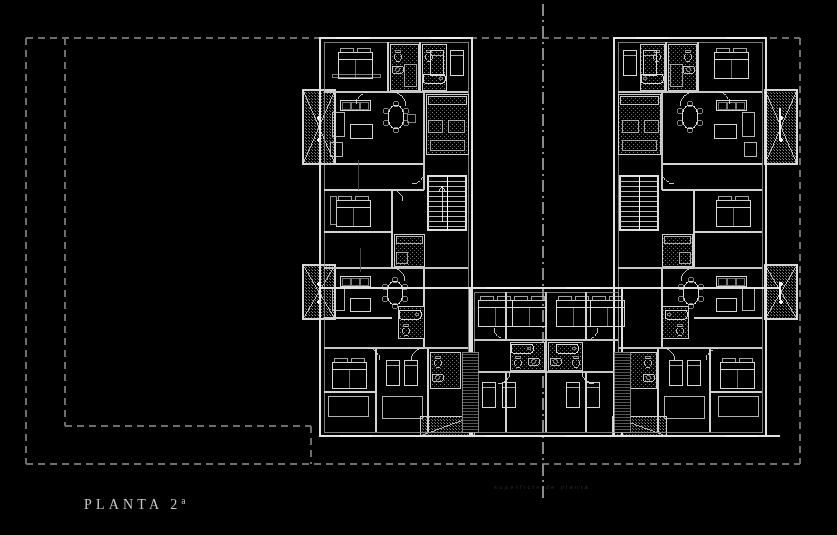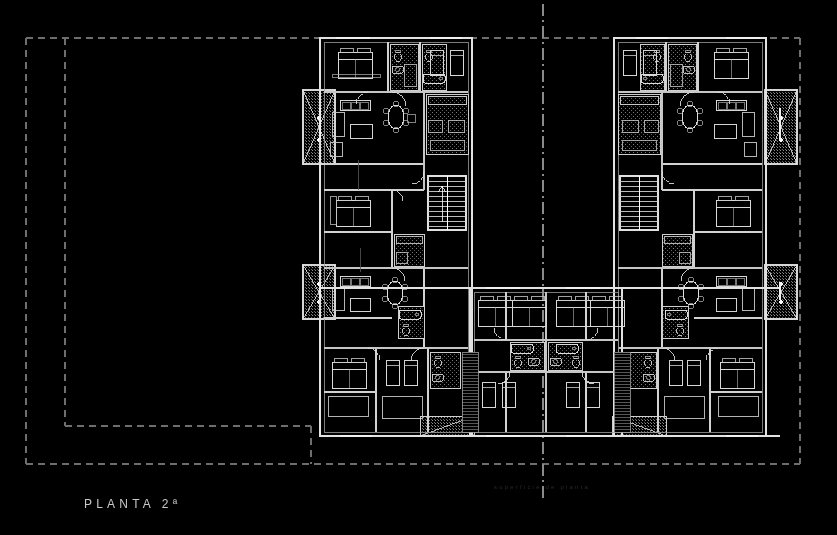--- a/index.html
+++ b/index.html
@@ -8,25 +8,25 @@
     width:837px;height:535px;overflow:hidden;position:relative;
     font-family:"Liberation Sans", sans-serif;
     background:#000;color:#cfcfcf;
   }
   #stage{position:absolute;inset:0;width:837px;height:535px;background:#000;}
   svg#plan{position:absolute;left:0;top:0;width:837px;height:535px;display:block;}
 
   .title-label{
     position:absolute;
     left:84px; top:497px;
-    font-size:12px;
+    font-size:14px;
     letter-spacing:4.2px;
     color:#c8c8c8;
     white-space:nowrap;
-    font-family:Liberation Sans, sans-serif;
+    font-family:Liberation Serif, serif;
     text-align:right;
   }
   .subtitle-label{
     position:absolute;
     left:494px; top:484px;
     font-size:6px;
     letter-spacing:2.2px;
     color:#2a2a2a;
     white-space:nowrap;
     font-family:"Liberation Sans", sans-serif;

